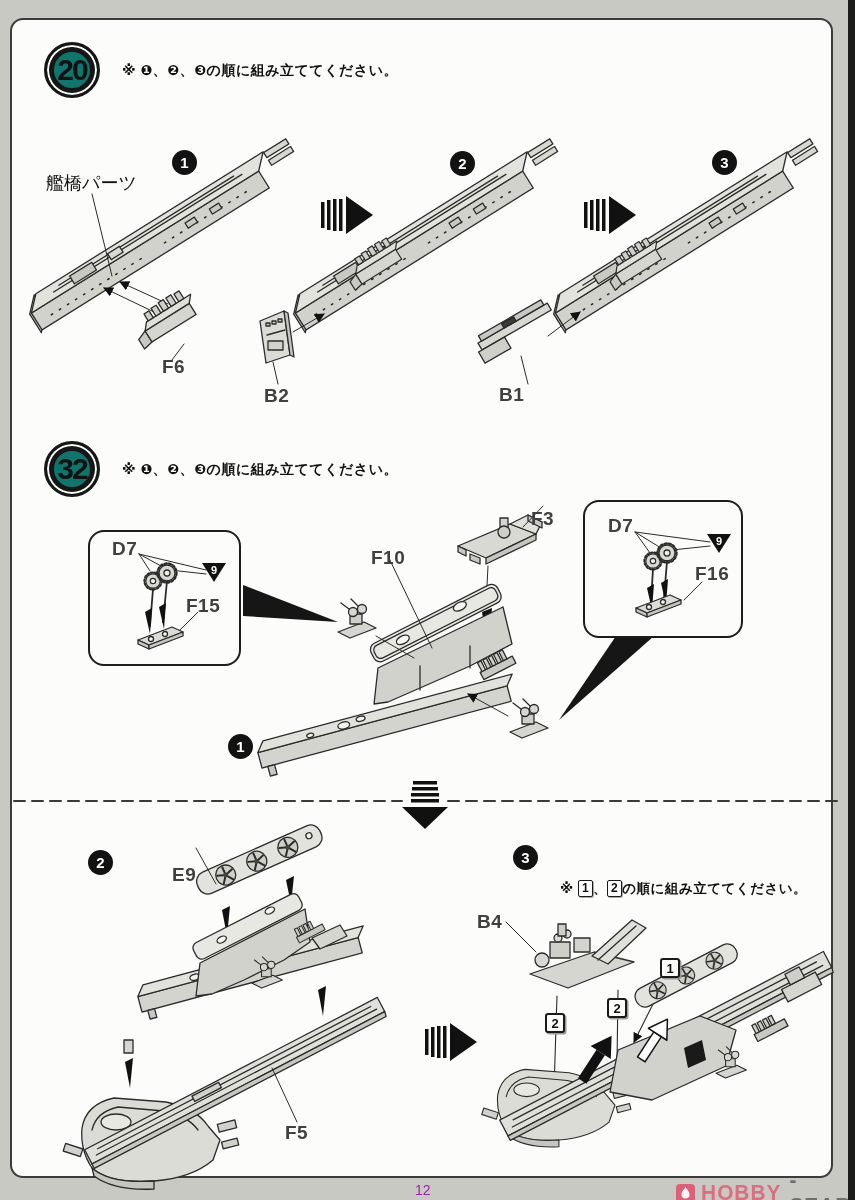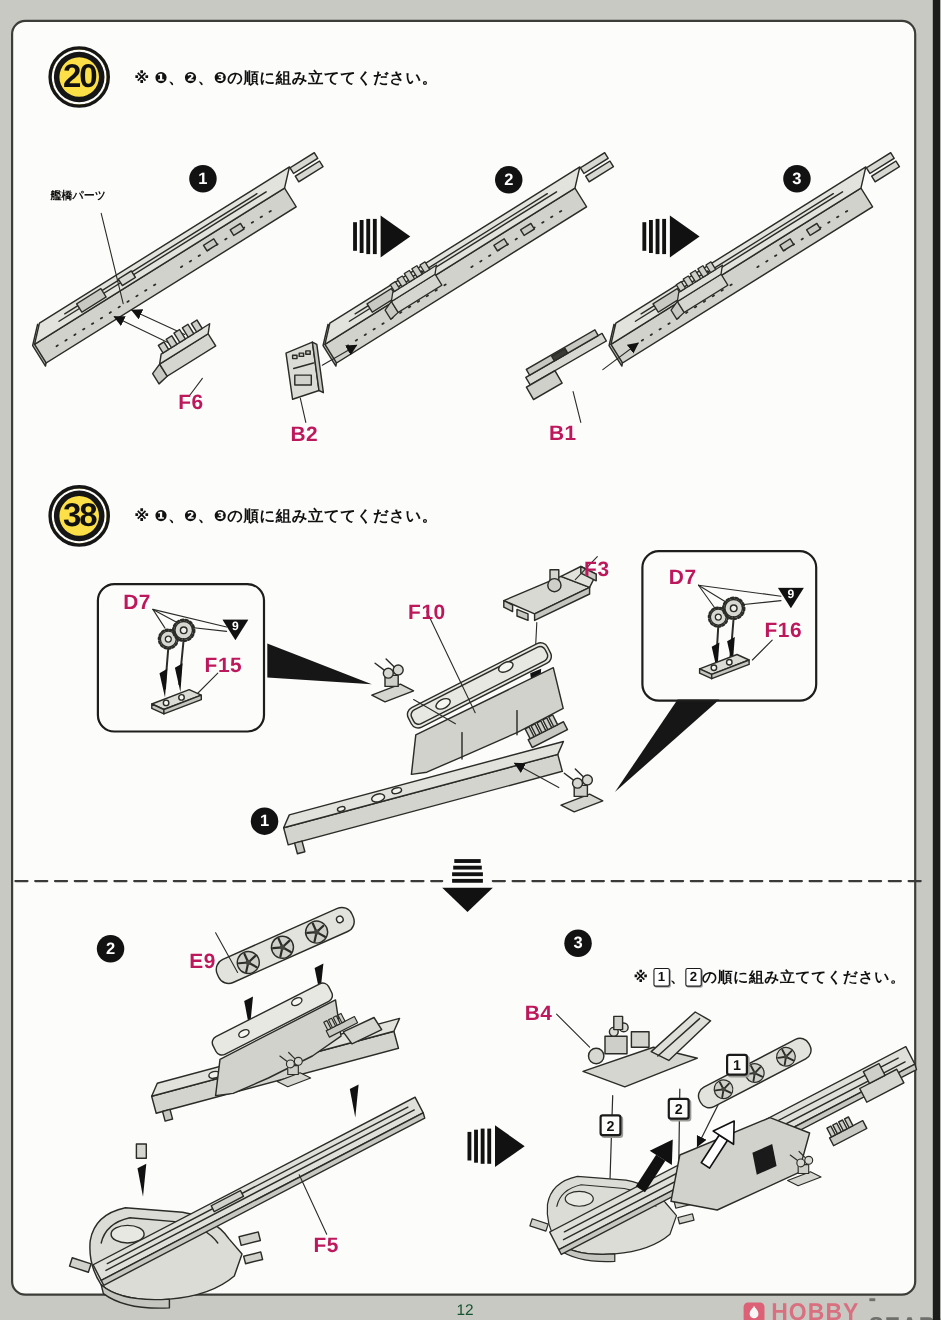--- a/index.html
+++ b/index.html
@@ -3,35 +3,35 @@
 <meta charset="utf-8">
 <style>
   *{margin:0;padding:0;box-sizing:border-box}
   html,body{width:855px;height:1200px}
   body{position:relative;background:#c9c9c4;font-family:"Liberation Sans","DejaVu Sans",sans-serif;overflow:hidden;color:#111}
   .page{position:absolute;left:10px;top:18px;width:823px;height:1160px;background:#fcfcfa;border:2px solid #3c3c38;border-radius:13px}
   .scan-edge{position:absolute;right:0;top:0;width:7px;height:1200px;background:#1c1c1a}
   svg.art{position:absolute;left:0;top:0}
   .step-badge{position:absolute;width:56px;height:56px;border:3px solid #161616;border-radius:50%;
     box-shadow:inset 0 0 0 2px #fcfcfa, inset 0 0 0 7px #161616;display:flex;align-items:center;justify-content:center;
-    font-size:30px;font-weight:800;letter-spacing:-2px;background:#fde047}
+    font-size:30px;font-weight:800;letter-spacing:-2px;background:#0f766e}
   .note{position:absolute;font-size:14px;font-weight:bold;letter-spacing:.5px;white-space:nowrap}
   .numbadge{position:absolute;width:25px;height:25px;background:#121212;border-radius:50%;color:#fff;
     display:flex;align-items:center;justify-content:center;font-size:15px;font-weight:bold}
-  .plabel{position:absolute;font-size:19px;font-weight:700;letter-spacing:.5px;color:#be185d;white-space:nowrap}
-  .jlabel{position:absolute;font-size:10px;font-weight:bold;white-space:nowrap}
+  .plabel{position:absolute;font-size:19px;font-weight:700;letter-spacing:.5px;color:#404040;white-space:nowrap}
+  .jlabel{position:absolute;font-size:18px;font-weight:normal;white-space:nowrap}
   .inset{position:absolute;border:2.5px solid #1d1d1b;border-radius:16px;background:transparent}
   .tri9{position:absolute;width:24px;height:19px}
   .tri9 .t{width:100%;height:100%;background:#111;clip-path:polygon(0 0,100% 0,50% 100%)}
   .tri9 .n{position:absolute;top:1px;left:0;width:100%;text-align:center;color:#fff;font-size:11px;font-weight:bold}
   .obox{position:absolute;width:20px;height:20px;border:2px solid #1a1a1a;background:#fcfcfa;border-radius:3px;
     display:flex;align-items:center;justify-content:center;font-size:13px;font-weight:bold;box-shadow:1.5px 1.5px 0 #9a9a96}
   .inline-box{display:inline-block;border:1.5px solid #1a1a1a;border-radius:2px;padding:0 3px;font-size:12px;line-height:15px;
     background:#fff;box-shadow:1px 1px 0 #aaa;vertical-align:1px;font-weight:bold}
-  .pagenum{position:absolute;font-size:14px;color:#14532d}
+  .pagenum{position:absolute;font-size:14px;color:#a21caf}
   .wm{position:absolute;display:flex;align-items:center;gap:4px}
   .wm-icon{width:19px;height:19px;background:#e0506a;border-radius:4px;opacity:.85;display:flex;align-items:center;justify-content:center}
   .wm-brand{font-size:22px;font-weight:bold;color:#dd5a70;letter-spacing:1px;opacity:.8;transform:scaleX(.95)}
   .wm-rest{font-size:22px;font-weight:bold;color:#50504e;letter-spacing:1px;opacity:.75;transform:scaleX(.95)}
 </style>
 </head>
 <body>
 
 <div class="page"></div>
 
@@ -355,21 +355,21 @@
 <div class="step-badge" style="left:44px;top:42px">20</div>
 <div class="note" style="left:122px;top:62px">※ ❶、❷、❸の順に組み立ててください。</div>
 <div class="numbadge" style="left:172px;top:150px">1</div>
 <div class="numbadge" style="left:450px;top:151px">2</div>
 <div class="numbadge" style="left:712px;top:150px">3</div>
 <div class="jlabel" style="left:46px;top:171px">艦橋パーツ</div>
 <div class="plabel" style="left:162px;top:356px">F6</div>
 <div class="plabel" style="left:264px;top:385px">B2</div>
 <div class="plabel" style="left:499px;top:384px">B1</div>
 
-<div class="step-badge" style="left:44px;top:441px">38</div>
+<div class="step-badge" style="left:44px;top:441px">32</div>
 <div class="note" style="left:122px;top:461px">※ ❶、❷、❸の順に組み立ててください。</div>
 
 <div class="inset" style="left:88px;top:530px;width:153px;height:136px"></div>
 <div class="inset" style="left:583px;top:500px;width:160px;height:138px"></div>
 <div class="plabel" style="left:112px;top:538px">D7</div>
 <div class="tri9" style="left:202px;top:563px">
   <div class="t"></div>
   <div class="n">9</div>
 </div>
 <div class="plabel" style="left:186px;top:595px">F15</div>
@@ -382,21 +382,21 @@
 
 <div class="plabel" style="left:531px;top:508px">F3</div>
 <div class="plabel" style="left:371px;top:547px">F10</div>
 <div class="numbadge" style="left:228px;top:734px">1</div>
 
 <div class="numbadge" style="left:88px;top:850px">2</div>
 <div class="plabel" style="left:172px;top:864px">E9</div>
 <div class="plabel" style="left:285px;top:1122px">F5</div>
 
 <div class="numbadge" style="left:513px;top:845px">3</div>
-<div class="note" style="left:576px;top:880px;font-size:13.5px"><span>※ </span><span class="inline-box">1</span><span>、</span><span class="inline-box">2</span><span>の順に組み立ててください。</span></div>
+<div class="note" style="left:560px;top:880px;font-size:13.5px"><span>※ </span><span class="inline-box">1</span><span>、</span><span class="inline-box">2</span><span>の順に組み立ててください。</span></div>
 <div class="plabel" style="left:477px;top:911px">B4</div>
 <div class="obox" style="left:660px;top:958px">1</div>
 <div class="obox" style="left:607px;top:998px">2</div>
 <div class="obox" style="left:545px;top:1013px">2</div>
 
 <div class="pagenum" style="left:415px;top:1182px">12</div>
 <div class="wm" style="left:676px;top:1167px">
   <div class="wm-icon">
     <svg width="19" height="19" viewBox="0 0 19 19">
         <path d="M9.5 3 C11 6 13.5 7 13.5 10.5 A4 4 0 1 1 5.5 10.5 C5.5 7 8 6 9.5 3 Z" fill="#ffffff"></path>

